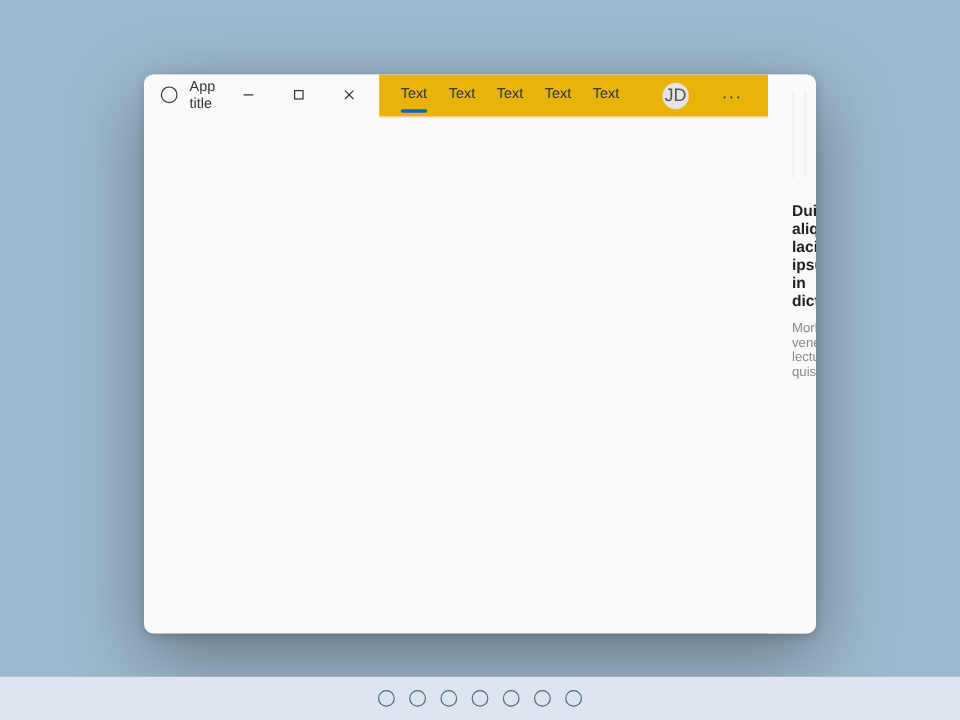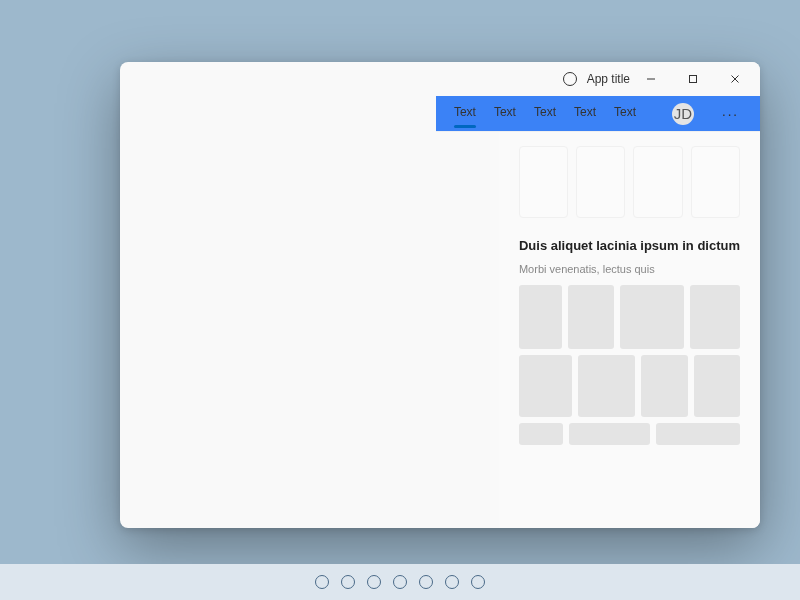--- a/index.html
+++ b/index.html
@@ -9,29 +9,28 @@
       background: #9db8cc;
       font-family: "Segoe UI", Arial, sans-serif;
       position: relative;
       overflow: hidden;
     }
 
     .window {
       position: absolute;
       left: 120px;
       top: 62px;
-      width: 640px;
+      width: 560px;
       height: 466px;
       background: #f9f9f9;
       border-radius: 8px;
       box-shadow: 0 20px 60px rgba(0,0,0,0.35), 0 2px 8px rgba(0,0,0,0.15);
       overflow: hidden;
       display: flex;
-      flex-direction: column;
-      align-items: flex-end;
+      flex-direction: row;
     }
 
     .titlebar {
       height: 34px;
       display: flex;
       align-items: center;
       padding: 0 4px 0 14px;
       background: #f9f9f9;
     }
     .titlebar .app-icon {
@@ -55,21 +54,21 @@
     }
     .winctl svg { width: 10px; height: 10px; }
 
     .tabbar {
       height: 36px;
       display: flex;
       align-items: center;
       padding: 0 18px;
       gap: 18px;
       border-bottom: 1px solid #f0f0f0;
-      background: #3b82f6;
+      background: #eab308;
     }
     .tab {
       font-size: 12px;
       color: #333;
       padding: 4px 0 8px 0;
       position: relative;
       cursor: pointer;
     }
     .tab.active::after {
       content: "";

